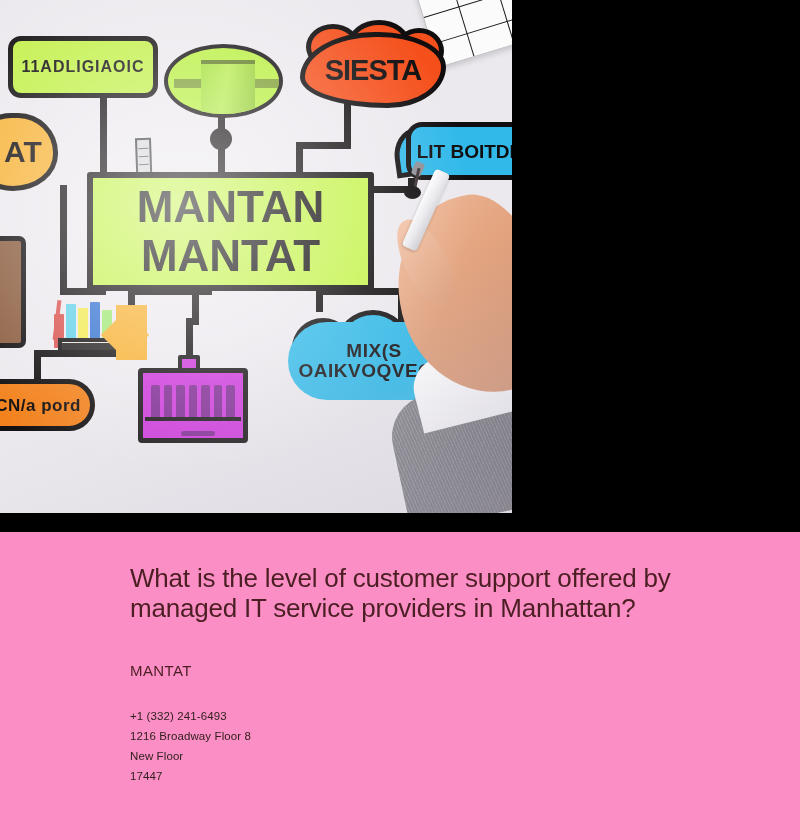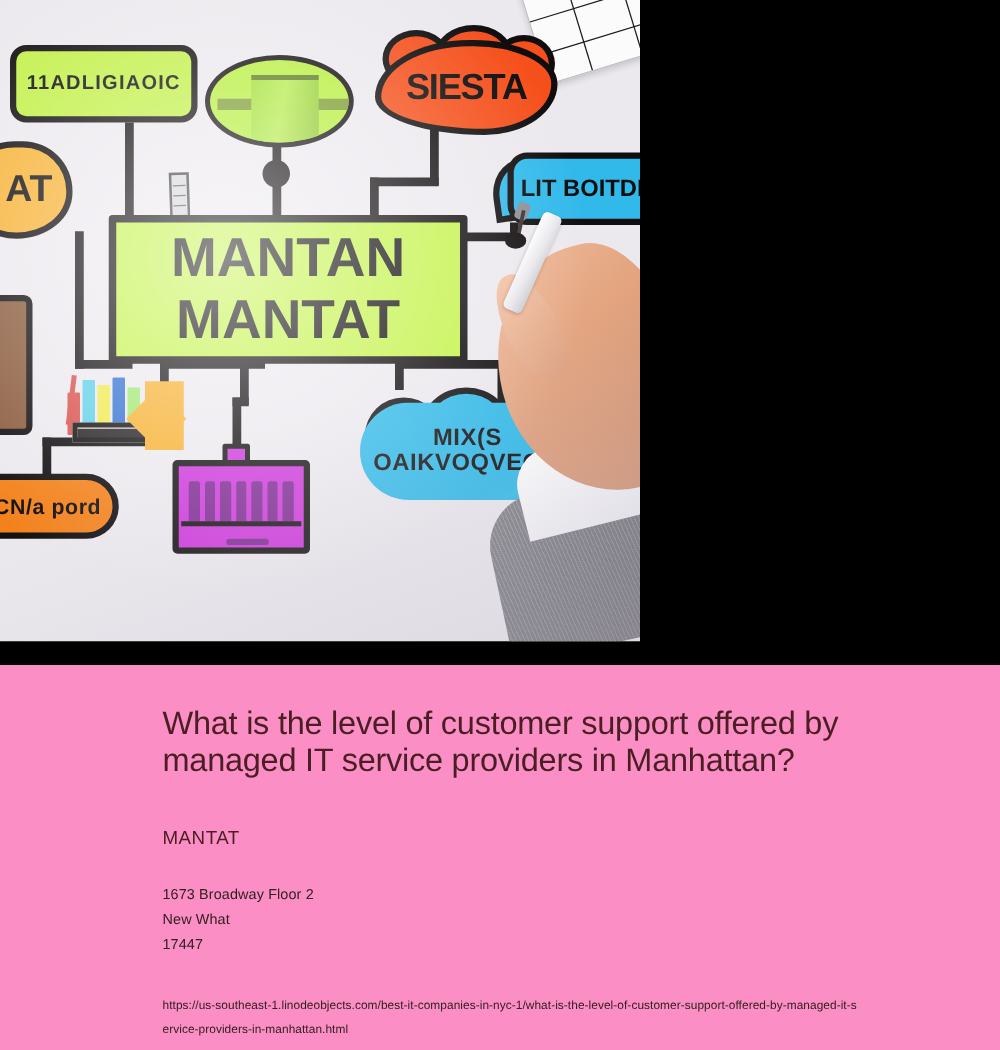--- a/index.html
+++ b/index.html
@@ -537,21 +537,21 @@
     </div>
   </div>
 
   <div id="content">
 
     <h1 id="headline">What is the level of customer support offered by managed IT service providers in Manhattan?</h1>
 
     <div id="brand">MANTAT</div>
 
     <div id="contact">
-      <div class="line">1673 Broadway Floor 2</div>
-      <div class="line">New What</div>
+      <div class="line">+1 (332) 241-6493</div>
+      <div class="line">1216 Broadway Floor 8</div>
+      <div class="line">New Floor</div>
       <div class="line">17447</div>
     </div>
 
-    <div id="source-url">https://us-southeast-1.linodeobjects.com/best-it-companies-in-nyc-1/what-is-the-level-of-customer-support-offered-by-managed-it-service-providers-in-manhattan.html</div>
   </div>
 
 </div>
 
 </body></html>

